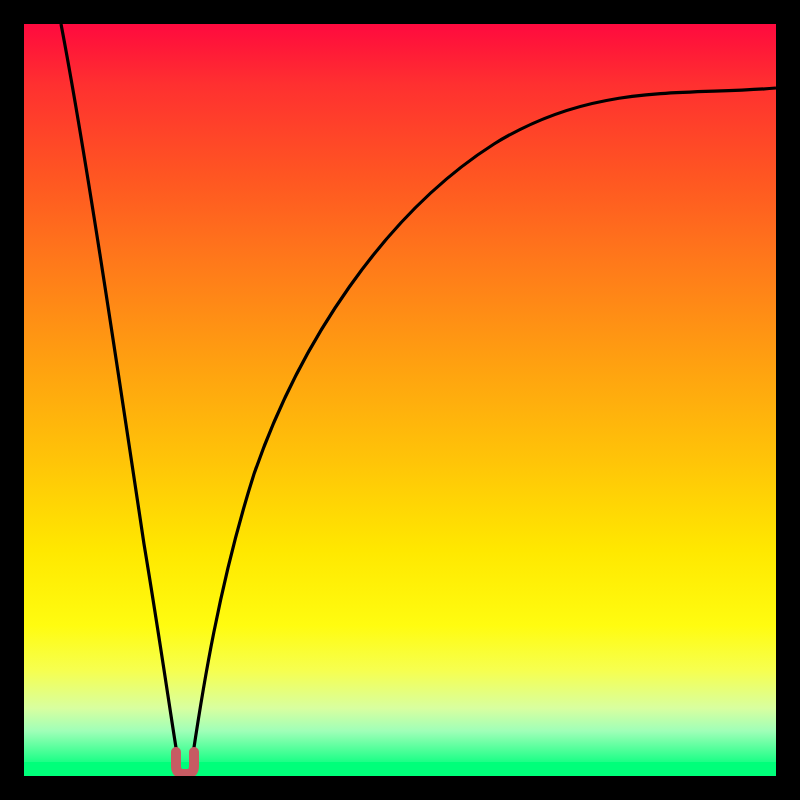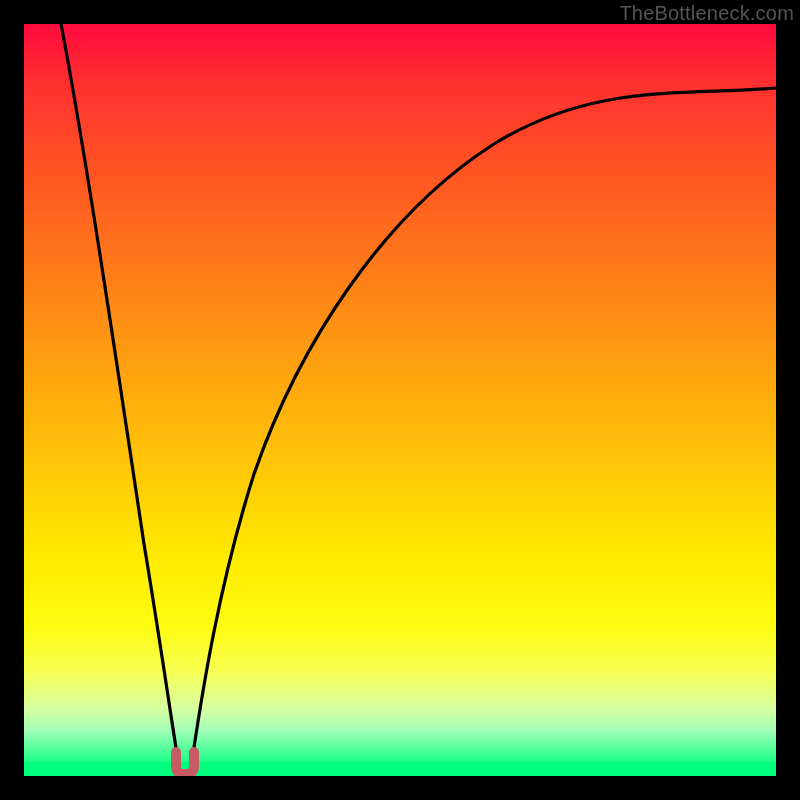--- a/index.html
+++ b/index.html
@@ -70,21 +70,20 @@
     font-weight: 500;
     letter-spacing: 0.2px;
     user-select: none;
   }
 </style>
 </head>
 <body>
 
 <div class="frame">
 
-  <div class="watermark">TheBottleneck.com</div>
 
   <div class="plot-area">
     <div class="gradient"></div>
     <div class="bottom-strip"></div>
 
     <svg class="curve" viewBox="0 0 752 752" preserveAspectRatio="none">
 
       <path d="M 37 0
                C 60 120, 90 320, 120 520
                C 135 610, 145 680, 153 730" fill="none" stroke="#000" stroke-width="3.2"></path>

